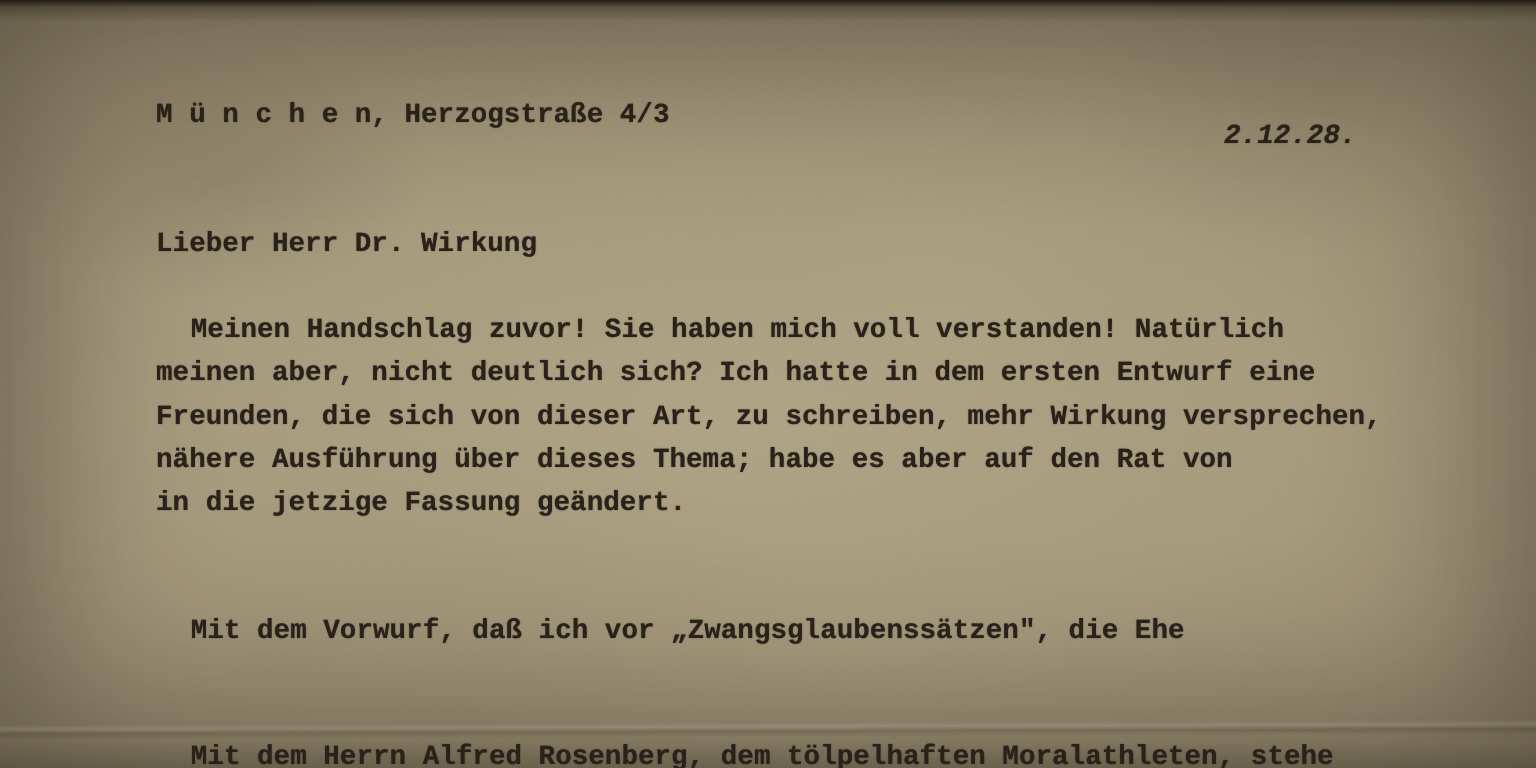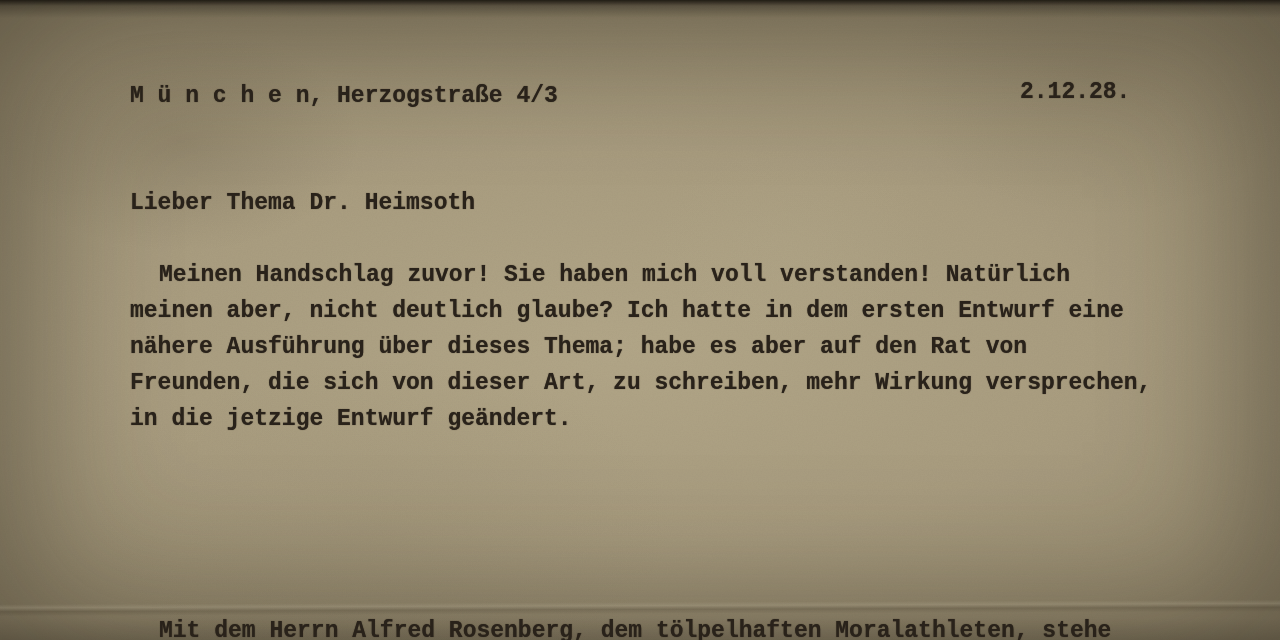--- a/index.html
+++ b/index.html
@@ -46,21 +46,21 @@
       rgba(0,0,0,0) 0%,
       rgba(245,238,214,0.12) 30%,
       rgba(40,32,20,0.16) 62%,
       rgba(0,0,0,0) 100%);
   }
   .content { position: absolute; inset: 0; color: #29221a; font-weight: bold;
     font-size: 23px; line-height: 36px;
     text-shadow: 0 0 1px rgba(41,34,24,0.75);
   }
   .header-address { position: absolute; left: 130px; top: 78px; white-space: pre; }
-  .header-date { position: absolute; left: 1020px; top: 74px; white-space: pre; }
+  .header-date { position: absolute; left: 1020px; top: 95px; white-space: pre; font-style: italic; }
   .salutation { position: absolute; left: 130px; top: 185px; white-space: pre; }
   .para { position: absolute; left: 130px; right: 40px; }
   .para-1 { top: 257px; }
   .para-2 { top: 508px; }
   .para-3 { top: 613px; }
   .line { white-space: pre; }
   .indent { padding-left: 29px; }
 </style>
 </head>
 <body>
@@ -77,31 +77,32 @@
 
   <div class="blotches"></div>
   <div class="vignette"></div>
   <div class="crease"></div>
 
   <div class="content">
 
     <div class="header-address">M ü n c h e n, Herzogstraße 4/3</div>
     <div class="header-date">2.12.28.</div>
 
-    <div class="salutation">Lieber Thema Dr. Heimsoth</div>
+    <div class="salutation">Lieber Herr Dr. Wirkung</div>
 
     <div class="para para-1">
       <div class="line indent">Meinen Handschlag zuvor! Sie haben mich voll verstanden! Natürlich</div>
-      <div class="line">meinen aber, nicht deutlich glaube? Ich hatte in dem ersten Entwurf eine</div>
+      <div class="line">meinen aber, nicht deutlich sich? Ich hatte in dem ersten Entwurf eine</div>
+      <div class="line">Freunden, die sich von dieser Art, zu schreiben, mehr Wirkung versprechen,</div>
       <div class="line">nähere Ausführung über dieses Thema; habe es aber auf den Rat von</div>
-      <div class="line">Freunden, die sich von dieser Art, zu schreiben, mehr Wirkung versprechen,</div>
-      <div class="line">in die jetzige Entwurf geändert.</div>
+      <div class="line">in die jetzige Fassung geändert.</div>
     </div>
 
     <div class="para para-2">
+      <div class="line indent">Mit dem Vorwurf, daß ich vor „Zwangsglaubenssätzen", die Ehe</div>
     </div>
 
     <div class="para para-3">
       <div class="line indent">Mit dem Herrn Alfred Rosenberg, dem tölpelhaften Moralathleten, stehe</div>
     </div>
 
   </div>
 </div>
 
 </body></html>

